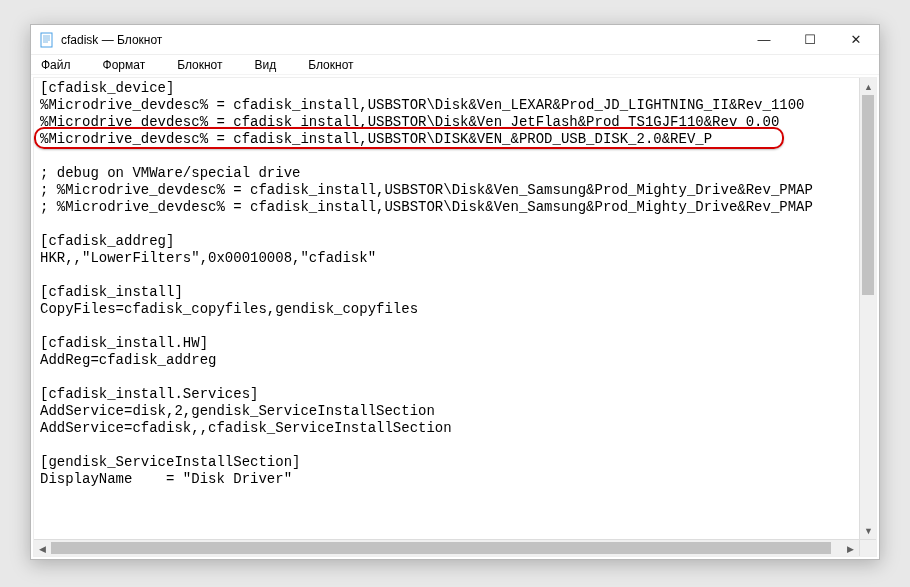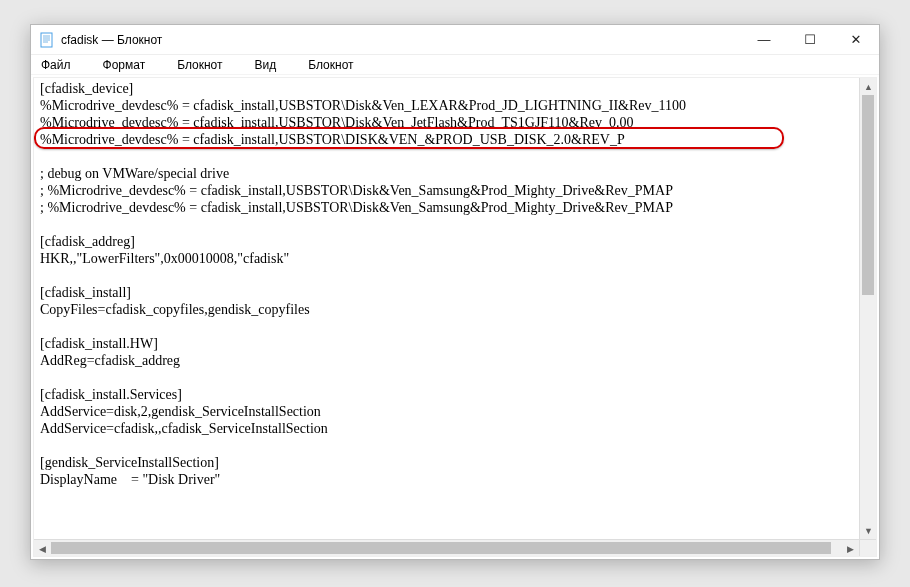--- a/index.html
+++ b/index.html
@@ -68,21 +68,21 @@
     position: relative;
     flex: 1;
     border: 1px solid #eee;
     margin: 2px 2px 2px 2px;
     overflow: hidden;
   }
   .editor {
     position: absolute;
     inset: 0;
     padding: 2px 4px 2px 6px;
-    font-family: Liberation Serif, serif;
+    font-family: Liberation Mono, monospace;
     font-size: 14px;
     line-height: 17px;
     white-space: pre;
     overflow: auto;
     color: #000;
   }
   .vscroll {
     position: absolute;
     right: 0; top: 0; bottom: 17px;
     width: 17px;

